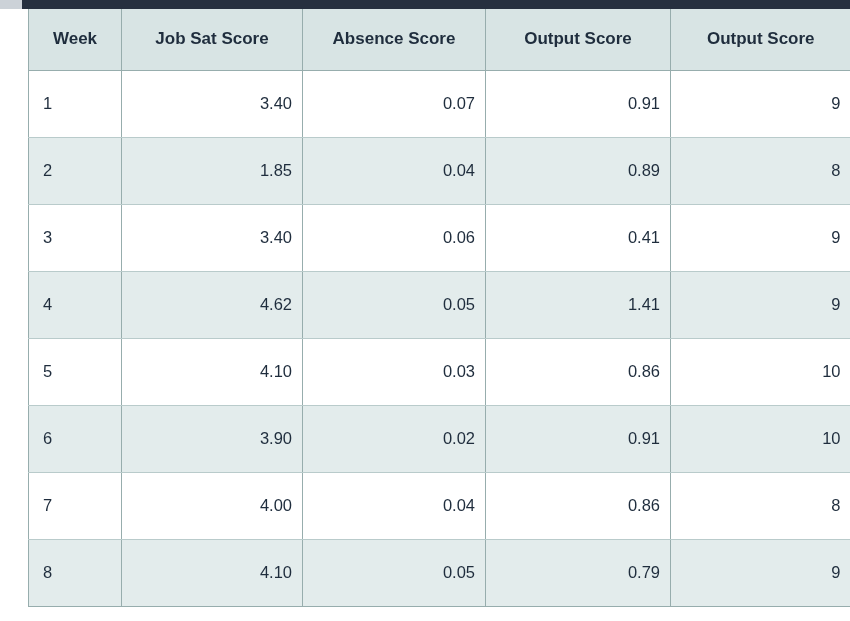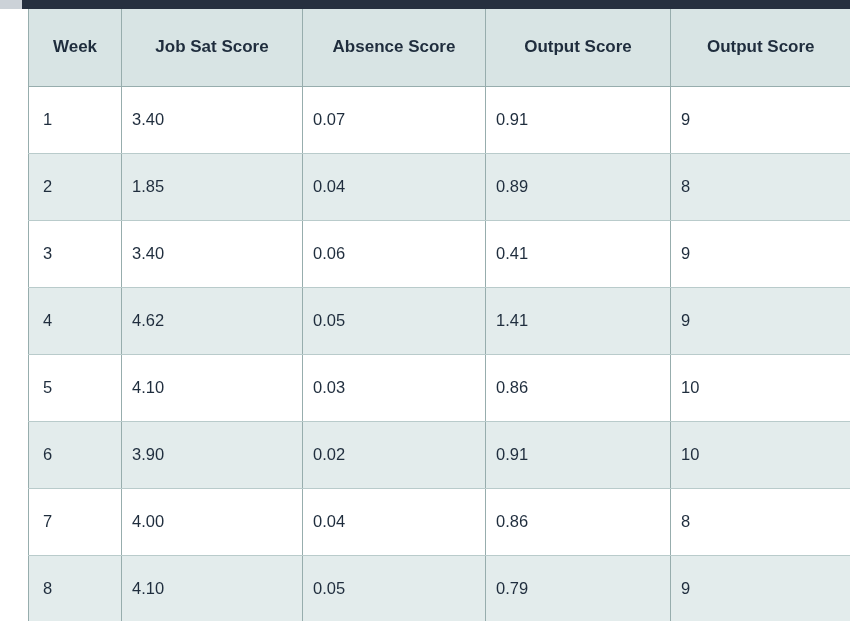--- a/index.html
+++ b/index.html
@@ -61,40 +61,40 @@
   table.data-table col.c-jobsat    { width: 181px; }
   table.data-table col.c-absence   { width: 183px; }
   table.data-table col.c-quality   { width: 185px; }
   table.data-table col.c-output    { width: 180px; }
 
   table.data-table thead th {
     background: #d8e4e4;
     color: #1f2d3d;
     font-weight: bold;
     font-size: 17px;
-    height: 77px;
+    height: 61px;
     padding: 0 10px;
     text-align: center;
     vertical-align: middle;
     border-right: 1px solid #97adad;
     border-bottom: 1px solid #97adad;
     box-sizing: border-box;
     white-space: nowrap;
   }
   table.data-table thead th.col-week {
     border-left: 1px solid #97adad;
   }
   table.data-table thead th:last-child {
     border-right: none;
   }
 
   table.data-table tbody td {
     height: 67px;
     padding: 0 10px;
-    text-align: left;
+    text-align: right;
     vertical-align: middle;
     border-right: 1px solid #97adad;
     border-bottom: 1px solid #b9cbcb;
     box-sizing: border-box;
     font-weight: normal;
     color: #1f2d3d;
     white-space: nowrap;
   }
   table.data-table tbody td.col-week {
     text-align: left;

